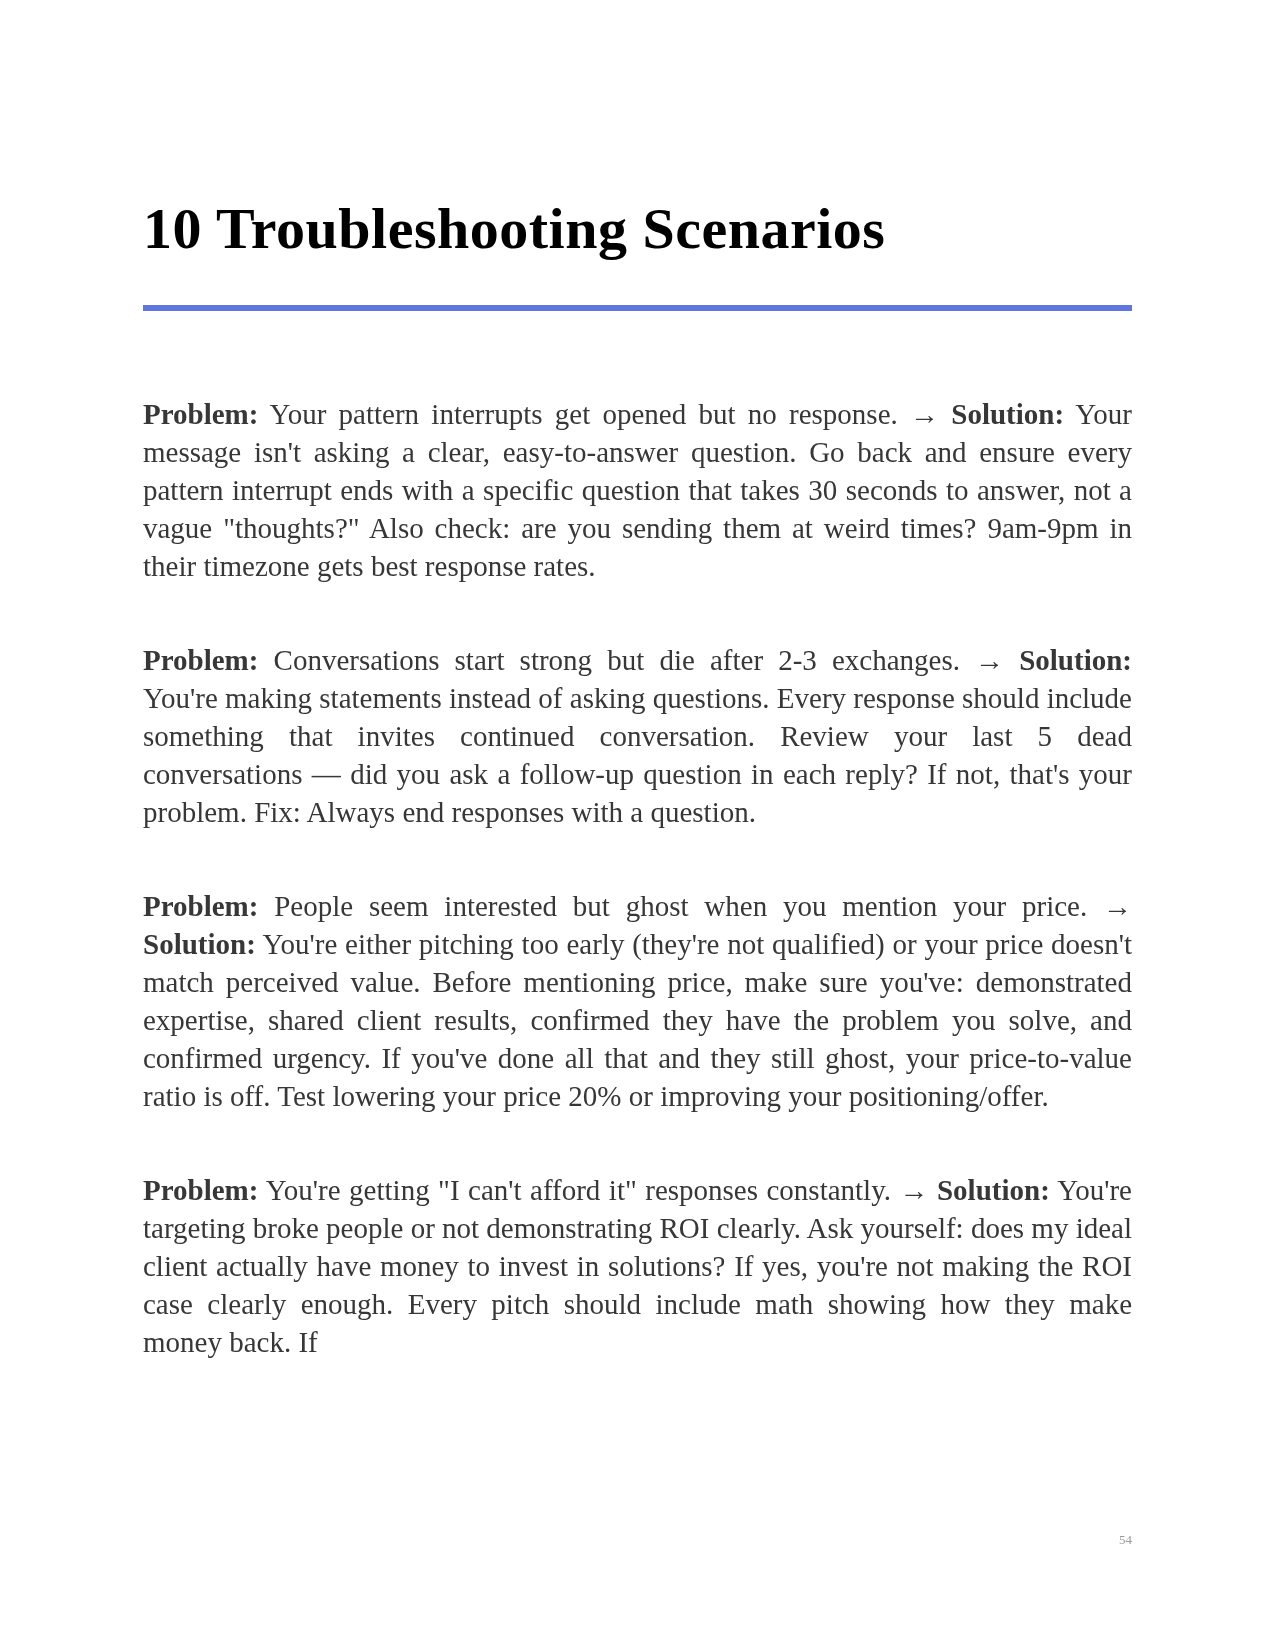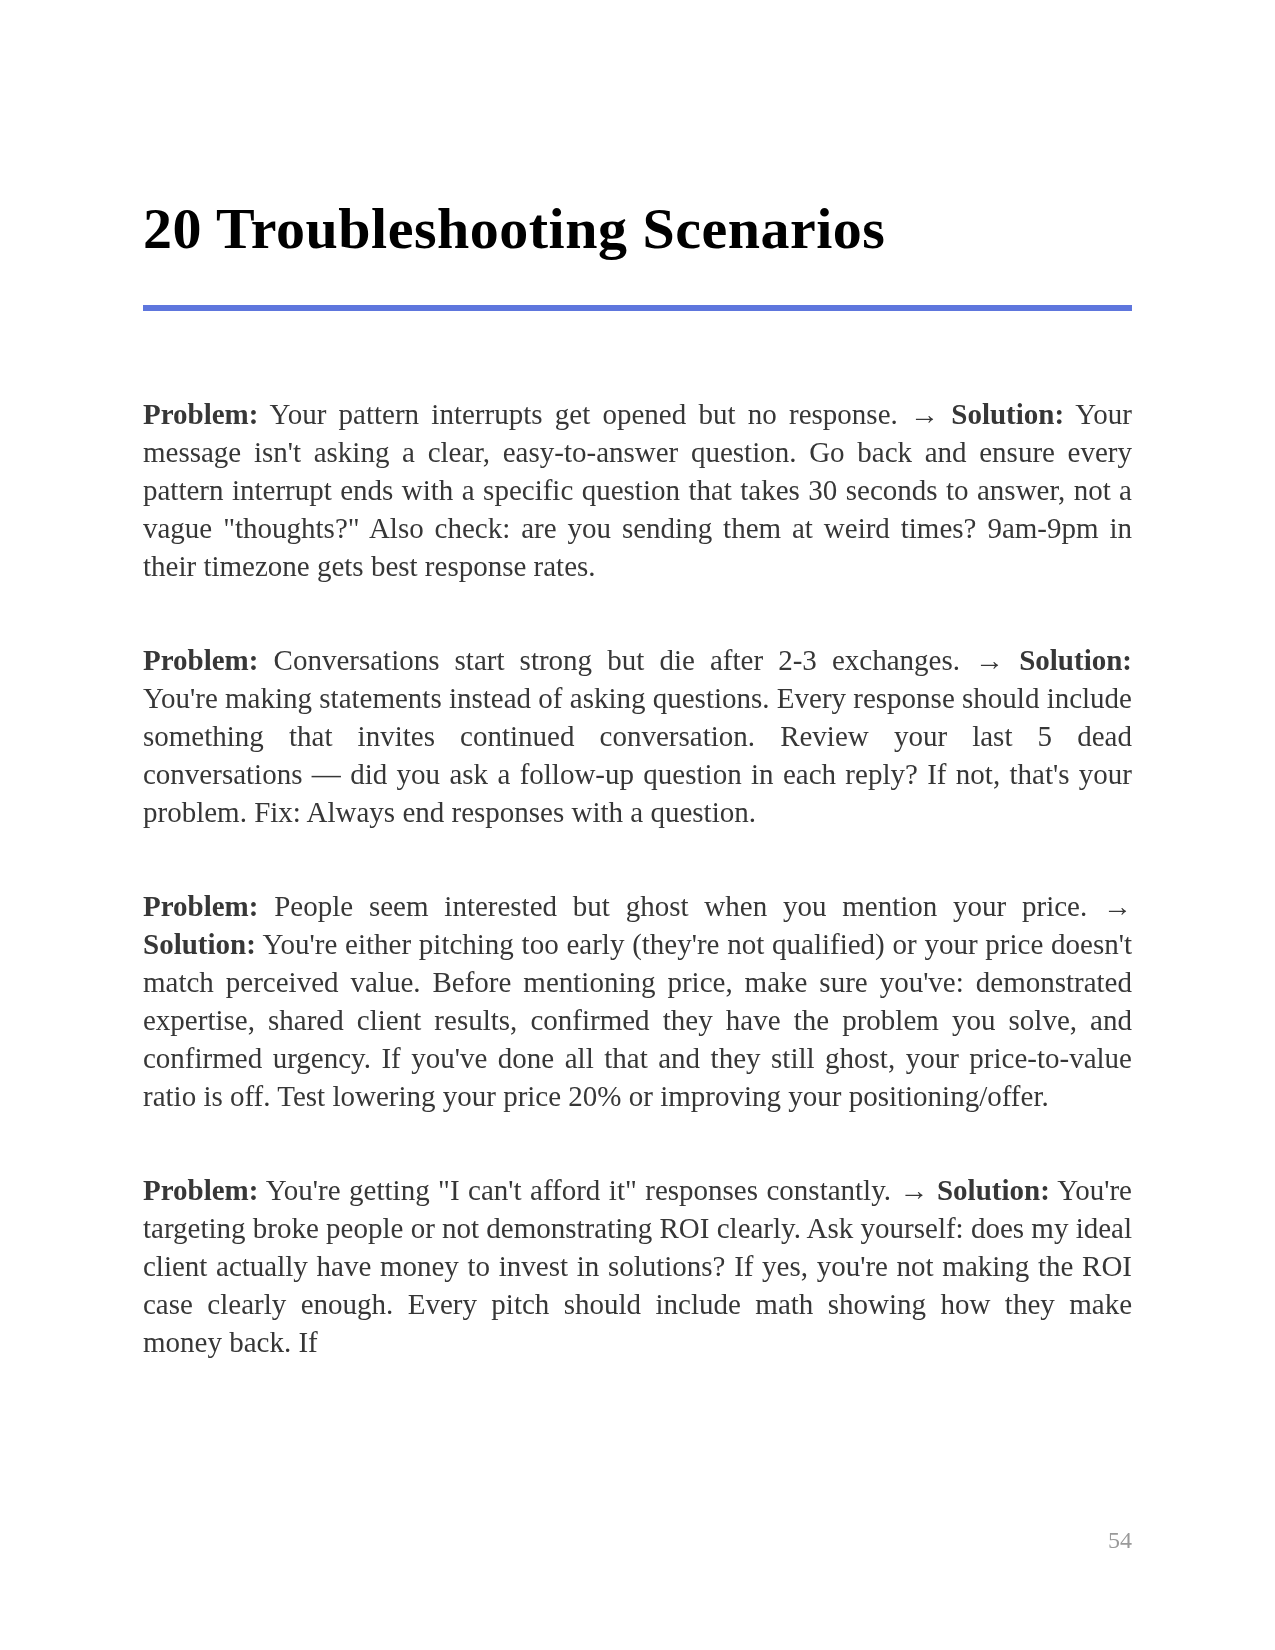--- a/index.html
+++ b/index.html
@@ -43,31 +43,31 @@
     text-align: justify;
     text-justify: inter-word;
   }
   .doc-content p.para span.seg-bold {
     font-weight: 700;
   }
   .page-footer {
     position: absolute;
     right: 143px;
     bottom: 98px;
-    font-size: 24px;
+    font-size: 13px;
     line-height: 24px;
     color: var(--pagenum-color, #9a9a9a);
     font-family: "Liberation Serif", "DejaVu Serif", serif;
   }
 </style>
 </head>
 <body>
 
 <div class="page">
-  <h1 class="doc-title">20 Troubleshooting Scenarios</h1>
+  <h1 class="doc-title">10 Troubleshooting Scenarios</h1>
 
   <div class="title-rule"></div>
 
   <div class="doc-content">
       <p class="para"><span class="seg-bold">Problem:</span><span class="seg-regular"> Your pattern interrupts get opened but no response. → </span><span class="seg-bold">Solution:</span><span class="seg-regular"> Your message isn't asking a clear, easy-to-answer question. Go back and ensure every pattern interrupt ends with a specific question that takes 30 seconds to answer, not a vague "thoughts?" Also check: are you sending them at weird times? 9am-9pm in their timezone gets best response rates.</span></p>
       <p class="para"><span class="seg-bold">Problem:</span><span class="seg-regular"> Conversations start strong but die after 2-3 exchanges. → </span><span class="seg-bold">Solution:</span><span class="seg-regular"> You're making statements instead of asking questions. Every response should include something that invites continued conversation. Review your last 5 dead conversations — did you ask a follow-up question in each reply? If not, that's your problem. Fix: Always end responses with a question.</span></p>
       <p class="para"><span class="seg-bold">Problem:</span><span class="seg-regular"> People seem interested but ghost when you mention your price. → </span><span class="seg-bold">Solution:</span><span class="seg-regular"> You're either pitching too early (they're not qualified) or your price doesn't match perceived value. Before mentioning price, make sure you've: demonstrated expertise, shared client results, confirmed they have the problem you solve, and confirmed urgency. If you've done all that and they still ghost, your price-to-value ratio is off. Test lowering your price 20% or improving your positioning/offer.</span></p>
       <p class="para"><span class="seg-bold">Problem:</span><span class="seg-regular"> You're getting "I can't afford it" responses constantly. → </span><span class="seg-bold">Solution:</span><span class="seg-regular"> You're targeting broke people or not demonstrating ROI clearly. Ask yourself: does my ideal client actually have money to invest in solutions? If yes, you're not making the ROI case clearly enough. Every pitch should include math showing how they make money back. If</span></p>
     </div>
 

